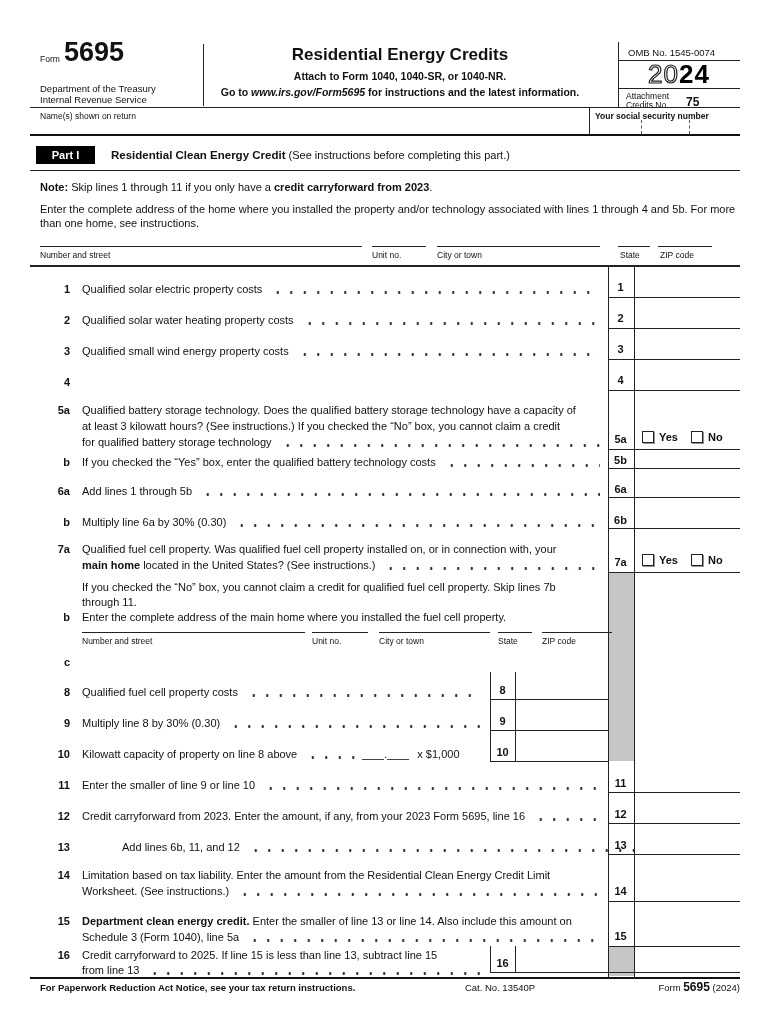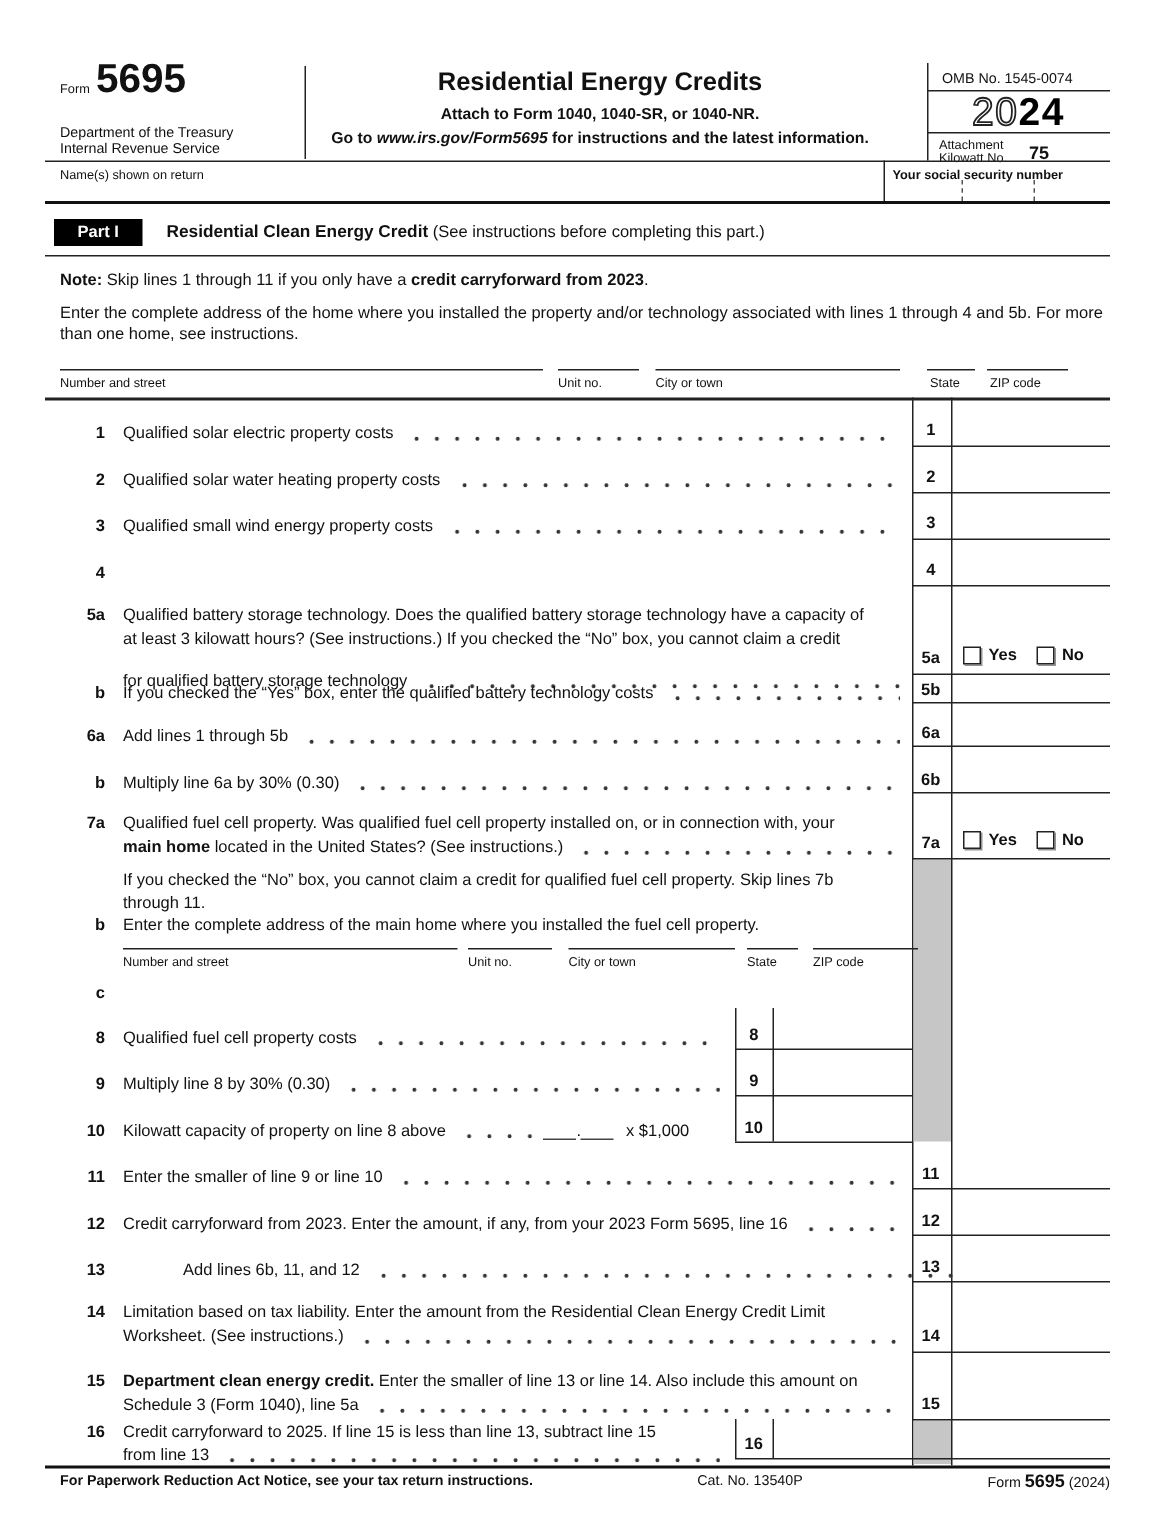--- a/index.html
+++ b/index.html
@@ -49,21 +49,21 @@
   <div class="abs" style="left:175px;top:86px;width:450px;text-align:center;font-size:10.5px;"><span class="b">Go to </span><span class="b i">www.irs.gov/Form5695</span><span class="b"> for instructions and the latest information.</span></div>
 
   <div class="vl" style="left:618px;top:42px;height:65px;"></div>
   <span class="abs sm" style="left:628px;top:48px;font-size:9.5px;">OMB No. 1545-0074</span>
   <div class="hl" style="left:618px;top:60px;width:122px;"></div>
   <div class="abs" style="left:618px;top:61px;width:122px;text-align:center;line-height:27px;">
     <span class="yearO">20</span><span class="yearB">24</span>
   </div>
   <div class="hl" style="left:618px;top:88px;width:122px;"></div>
   <span class="abs sm" style="left:626px;top:91px;">Attachment</span>
-  <span class="abs sm" style="left:626px;top:100px;">Kilowatt No.</span>
+  <span class="abs sm" style="left:626px;top:100px;">Credits No.</span>
   <span class="abs b" style="left:686px;top:95px;font-size:12px;">75</span>
 
   <div class="hl" style="left:30px;top:107px;width:710px;"></div>
   <span class="abs sm" style="left:40px;top:111px;">Name(s) shown on return</span>
   <div class="f" style="left:40px;top:120px;width:540px;height:14px;"></div>
   <div class="vl" style="left:589px;top:107px;height:27px;"></div>
   <span class="abs sm b" style="left:595px;top:111px;">Your social security number</span>
   <div class="vld" style="left:641px;top:120px;height:14px;"></div>
   <div class="vld" style="left:689px;top:120px;height:14px;"></div>
   <div class="f" style="left:592px;top:120px;width:146px;height:14px;"></div>
@@ -130,21 +130,21 @@
   <div class="f" style="left:635px;top:343px;width:105px;height:15px;"></div>
 
   <span class="mno" style="top:376px;">4</span>
   <span class="bno" style="top:374px;">4</span>
   <div class="hl" style="left:608px;top:390px;width:132px;"></div>
   <div class="f" style="left:635px;top:374px;width:105px;height:15px;"></div>
 
   <span class="mno" style="top:404px;">5a</span>
   <div class="abs t" style="left:82px;top:404px;">Qualified battery storage technology. Does the qualified battery storage technology have a capacity of</div>
   <div class="abs t" style="left:82px;top:420px;">at least 3 kilowatt hours? (See instructions.) If you checked the “No” box, you cannot claim a credit</div>
-  <div class="lr" style="left:82px;top:448px;width:518px;">
+  <div class="lr" style="left:82px;top:436px;width:518px;">
       <span>for qualified battery storage technology</span>
       <span class="dots"></span>
     </div>
   <span class="bno" style="top:433px;">5a</span>
   <div class="yn" style="left:642px;top:431px;">
     <span class="cb"></span>
     <span>Yes</span>
     <span class="cb" style="margin-left:8px;"></span>
     <span>No</span>
   </div>

